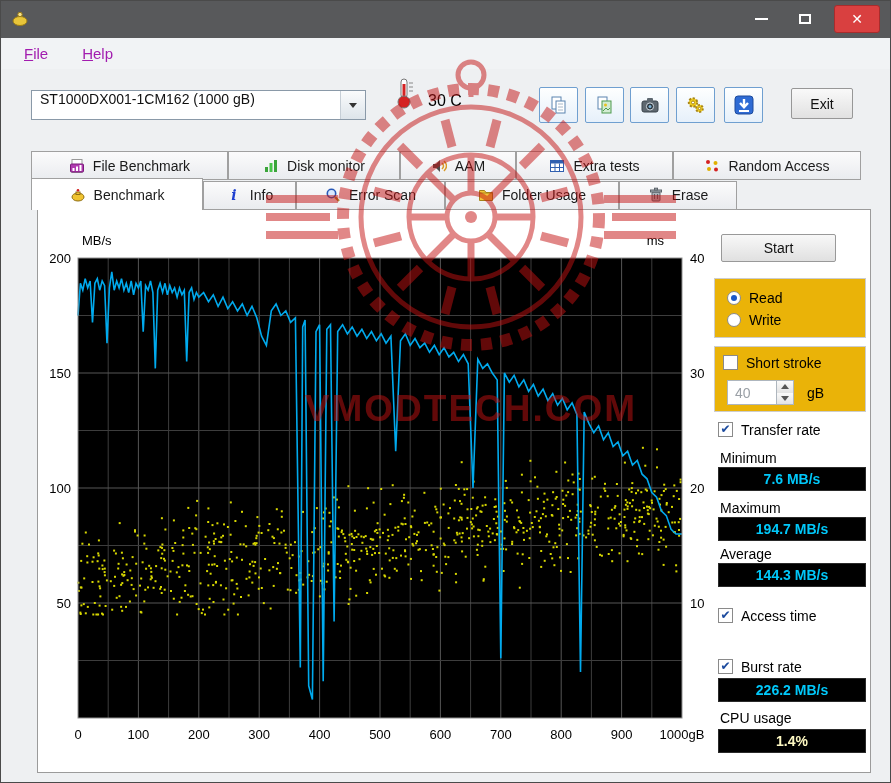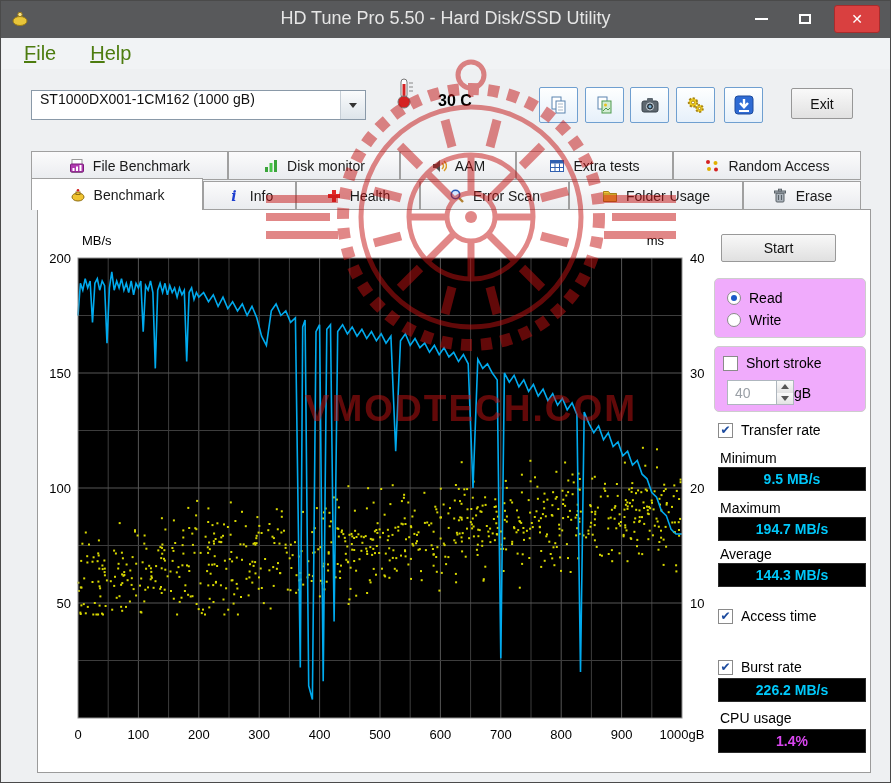--- a/index.html
+++ b/index.html
@@ -9,80 +9,79 @@
   #titlebar{position:absolute;left:0;top:0;width:100%;height:37px;background:#58595b}
   .app-icon{position:absolute;left:10px;top:8px;width:18px;height:20px}
   #window-title{position:absolute;left:0;right:0;top:7px;text-align:center;font-size:18px;color:#e6e6e6}
   .caption-btns{position:absolute;right:10px;top:5px;display:flex;gap:14px;align-items:center;height:26px}
   .cap-btn{display:flex;align-items:center;justify-content:center;width:30px;height:24px}
   .min-glyph{display:block;width:13px;height:2px;background:#fff}
   .max-glyph{display:block;width:12px;height:10px;border:2px solid #fff;box-sizing:border-box}
   .cap-btn.close{width:44px;height:26px;background:#d94040;border:1px solid #a82c2c;border-radius:3px;color:#fff;font-size:14px;font-weight:bold}
   
   #menubar{position:absolute;left:1px;top:37px;width:888px;height:31px;background:#f1f3f5;display:flex;align-items:center;padding-left:22px;gap:34px;box-sizing:border-box}
-  .menu-item{font-size:20px;color:#4d7c0f}
+  .menu-item{font-size:15px;color:#a21caf}
   
   #toolbar{position:absolute;left:0;top:68px;width:100%;height:80px}
   .drive-select{position:absolute;left:30px;top:21px;width:335px;height:30px;background:#fff;border:1px solid #8a99a8;display:flex;align-items:flex-start;box-sizing:border-box}
   .drive-text{flex:1;padding-left:8px;font-size:14px;color:#101010;white-space:nowrap;overflow:hidden}
   .dd-btn{width:24px;height:28px;border-left:1px solid #c6ced6;background:linear-gradient(#fafbfc,#dde4ea);display:flex;align-items:center;justify-content:center}
   .dd-tri{width:0;height:0;border-left:4px solid transparent;border-right:4px solid transparent;border-top:5px solid #333}
   .thermo{position:absolute;left:392px;top:8px}
-  .temp-text{position:absolute;left:437px;top:23px;font-size:16px;font-weight:bold;color:#000}
+  .temp-text{position:absolute;left:427px;top:23px;font-size:16px;font-weight:normal;color:#000}
   .tool-btn{position:absolute;top:18px;width:37px;height:34px;background:linear-gradient(#feffff,#e6f0fa);border:1px solid #6f9fd0;border-radius:2px;display:flex;align-items:center;justify-content:center}
   #btn-copy{left:538px}#btn-copyimg{left:584px}#btn-camera{left:629px}#btn-gears{left:675px}#btn-save{left:723px}
   .exit-btn{position:absolute;left:790px;top:19px;width:62px;height:31px;background:linear-gradient(#f9f9f9,#e1e1e1);border:1px solid #979797;border-radius:2px;font-size:14px;color:#111;font-family:inherit}
   
-  .tabrow{position:absolute;left:30px;display:flex;align-items:flex-end}
+  .tabrow{position:absolute;left:30px;display:flex;align-items:center}
   #tabrow1{top:150px}
   #tabrow2{top:179px}
   .tab{display:flex;align-items:center;justify-content:center;gap:8px;height:29px;box-sizing:border-box;border:1px solid #a0a0a0;background:linear-gradient(#fbfbfc,#eaecef);font-size:14px;color:#1a1a1a}
   .tab.active{height:32px;margin-top:-2px;background:#fff;border-bottom:none;z-index:6;position:relative}
   .ticon{display:flex;align-items:center}
   
   #content{position:absolute;left:36px;top:208px;width:832px;height:562px;background:#fff;border:1px solid #9b9b9b;box-sizing:content-box}
   #chart-svg{position:absolute;left:6px;top:22px}
   .btn-start{position:absolute;left:683px;top:24px;width:115px;height:28px;background:linear-gradient(#f8f8f8,#e0e0e0);border:1px solid #999;border-radius:2px;font-size:14px;color:#111;font-family:inherit}
-  .group{position:absolute;background:#f0abfc;border:1px solid #cdcdcd;border-radius:5px;box-sizing:border-box}
+  .group{position:absolute;background:#eab308;border:1px solid #cdcdcd;border-radius:0;box-sizing:border-box}
   #group-rw{left:676px;top:68px;width:152px;height:60px;padding:8px 0 0 12px}
   .radio-row{display:flex;align-items:center;gap:8px;height:22px;font-size:14px;color:#000}
   .rcircle{width:14px;height:14px;border:1px solid #8a8a8a;border-radius:50%;background:#fff;position:relative;box-sizing:border-box}
   .rcircle.sel::after{content:"";position:absolute;left:3px;top:3px;width:6px;height:6px;border-radius:50%;background:#1c58c8}
   #group-ss{left:676px;top:136px;width:152px;height:66px;padding:8px 0 0 8px}
-  .check-row{display:flex;align-items:center;gap:8px;font-size:14px;color:#000}
+  .check-row{display:flex;align-items:flex-start;gap:8px;font-size:14px;color:#000}
   .check-abs{position:absolute}
   .cbox{width:15px;height:15px;background:#fff;border:1px solid #8a8a8a;display:flex;align-items:center;justify-content:center;box-sizing:border-box}
   .cbox .tick{font-size:12px;color:#1b4a9e;line-height:1;margin-top:-1px}
   .spin-row{display:flex;align-items:center;margin-top:9px;margin-left:4px}
   .spin-input{width:50px;height:25px;border:1px solid #aeb6be;background:#fff;color:#9aa0a6;font-size:14px;display:flex;align-items:center;padding-left:7px;box-sizing:border-box}
   .spin-btns{display:flex;flex-direction:column;width:17px;height:25px;border:1px solid #aeb6be;border-left:none;box-sizing:border-box}
   .spin-up,.spin-down{flex:1;display:flex;align-items:center;justify-content:center;background:linear-gradient(#fafafa,#e3e3e3)}
   .arr-up{width:0;height:0;border-left:4px solid transparent;border-right:4px solid transparent;border-bottom:5px solid #555}
   .arr-down{width:0;height:0;border-left:4px solid transparent;border-right:4px solid transparent;border-top:5px solid #555}
-  .unit{font-size:14px;color:#000}
+  .unit{margin-left:13px;font-size:14px;color:#000}
   .res-label{position:absolute;font-size:14px;color:#000}
   .res-box{position:absolute;width:148px;height:24px;background:#000;border:1px solid #2a2a2a;color:#00c8fa;font-size:14px;font-weight:bold;display:flex;align-items:center;justify-content:center;box-sizing:border-box}
   .res-box.yellow{color:#f0e010}
-  .res-box.white{color:#d946ef}
+  .res-box.white{color:#fef9c3}
   
   #watermark{position:absolute;left:255px;top:48px;width:430px;height:400px;opacity:.5;z-index:40;pointer-events:none}
 </style>
 </head>
 <body>
 
 <div id="win">
 
   <div id="titlebar">
     <span class="app-icon">
       <svg width="18" height="20">
           <ellipse cx="9" cy="12" rx="7" ry="4.5" fill="#e8c53a" stroke="#9c7d14"></ellipse>
           <circle cx="9" cy="5.5" r="2.2" fill="#f5e08a" stroke="#9c7d14"></circle>
         </svg>
     </span>
-    <div id="window-title">HD Tune Pro 5.50 - Hard Disk/SSD Utility</div>
     <div class="caption-btns">
       <div class="cap-btn">
           <span class="min-glyph"></span>
         </div>
       <div class="cap-btn">
           <span class="max-glyph"></span>
         </div>
       <div class="cap-btn close">
           <span>✕</span>
         </div>
@@ -1063,21 +1062,21 @@
     </div>
 
     <div class="check-row check-abs" style="left:680px;top:212px">
       <span class="cbox">
           <span class="tick">✔</span>
         </span>
       <span>Transfer rate</span>
     </div>
 
     <div class="res-label" style="left:682px;top:240px">Minimum</div>
-    <div class="res-box" style="left:680px;top:257px">9.5 MB/s</div>
+    <div class="res-box" style="left:680px;top:257px">7.6 MB/s</div>
 
     <div class="res-label" style="left:682px;top:290px">Maximum</div>
     <div class="res-box" style="left:680px;top:307px">194.7 MB/s</div>
 
     <div class="res-label" style="left:682px;top:336px">Average</div>
     <div class="res-box" style="left:680px;top:353px">144.3 MB/s</div>
 
     <div class="check-row check-abs" style="left:680px;top:398px">
       <span class="cbox">
           <span class="tick">✔</span>
@@ -1166,29 +1165,20 @@
         </span>
       <span>Benchmark</span>
     </div>
     <div class="tab" style="width:93px">
       <span class="ticon">
           <svg width="16" height="16">
             <text x="8" y="13" text-anchor="middle" font-family="DejaVu Serif,serif" font-size="14" font-style="italic" font-weight="bold" fill="#1e3fd0">i</text>
           </svg>
         </span>
       <span>Info</span>
-    </div>
-    <div class="tab" style="width:124px">
-      <span class="ticon">
-          <svg width="16" height="16">
-            <rect x="6" y="2" width="4" height="12" fill="#e02828"></rect>
-            <rect x="2" y="6" width="12" height="4" fill="#e02828"></rect>
-          </svg>
-        </span>
-      <span>Health</span>
     </div>
     <div class="tab" style="width:149px">
       <span class="ticon">
           <svg width="16" height="16">
             <circle cx="6.5" cy="6.5" r="4.2" fill="#d8e8ff" stroke="#2858b8" stroke-width="1.6"></circle>
             <line x1="10" y1="10" x2="14" y2="14" stroke="#b08030" stroke-width="2.4"></line>
           </svg>
         </span>
       <span>Error Scan</span>
     </div>

